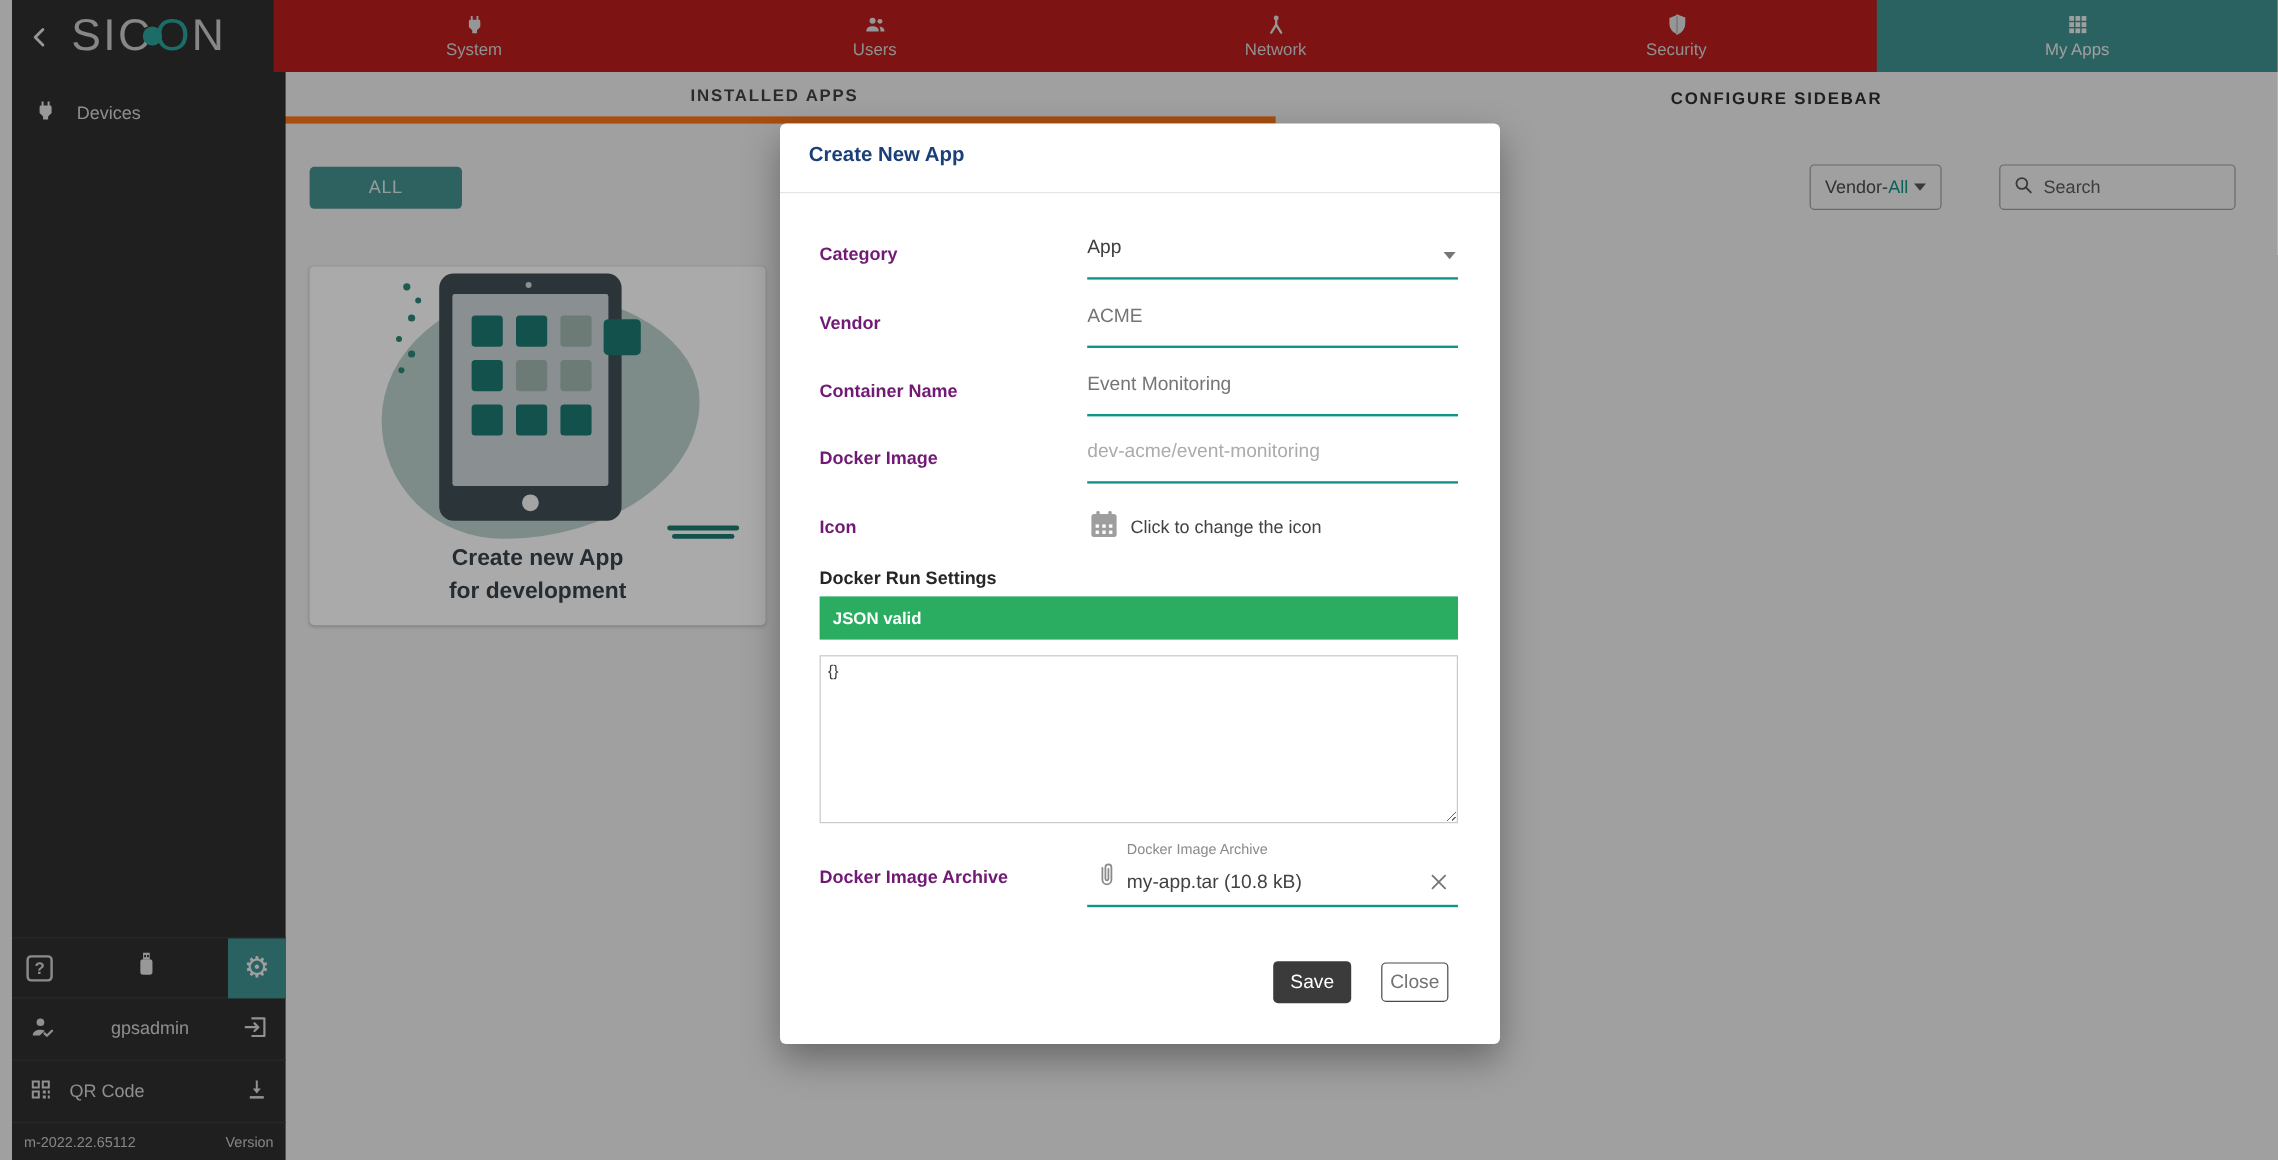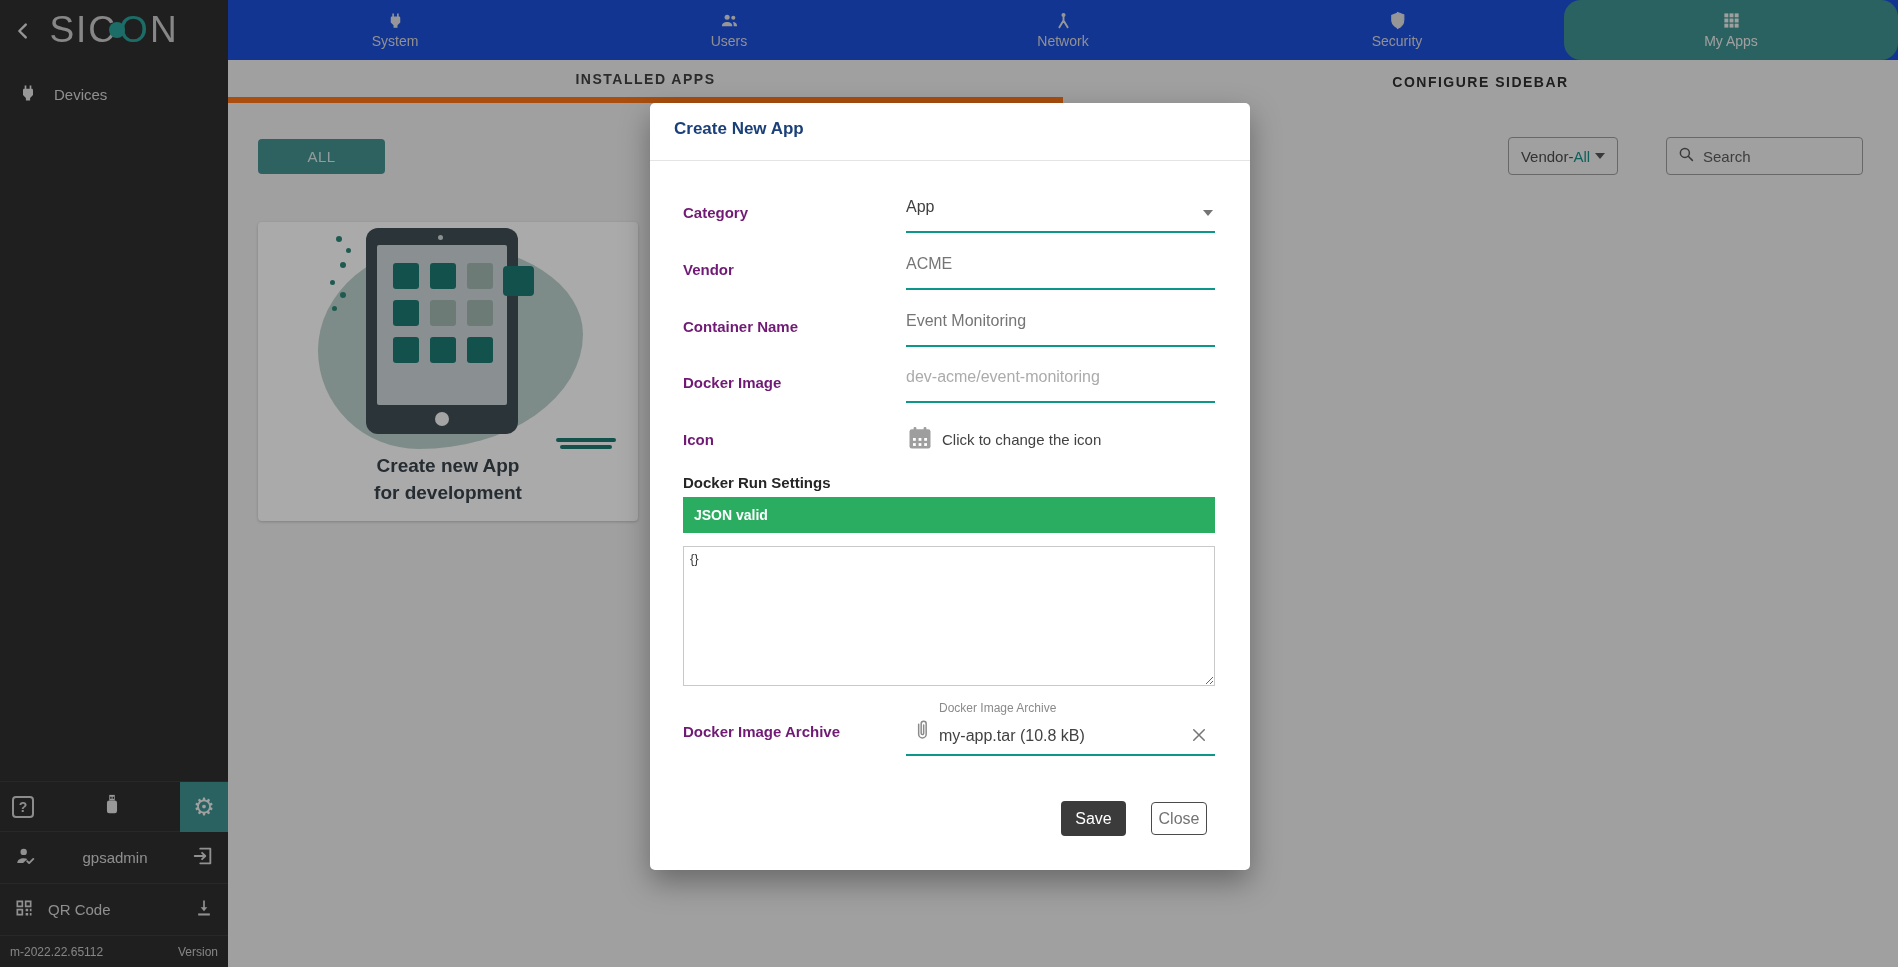--- a/index.html
+++ b/index.html
@@ -1,20 +1,20 @@
 <!DOCTYPE html>
 <html><head>
 <meta charset="utf-8">
 <style>
   * { margin:0; padding:0; box-sizing:border-box; }
   html,body { width:1898px; height:967px; overflow:hidden; }
   body { font-family:"Liberation Sans", sans-serif; background:#ececec; position:relative; }
 
   
-  .sidebar { position:absolute; left:0; top:0; width:228px; height:967px; background:#2f2f2f; z-index:2; }
+  .sidebar { position:absolute; left:10px; top:0; width:228px; height:967px; background:#2f2f2f; z-index:2; }
   .logo-row { height:60px; display:flex; align-items:center; position:relative; }
   .back-btn { position:absolute; left:10px; top:18px; width:26px; height:26px; display:flex; align-items:center; justify-content:center; cursor:pointer; }
   .logo { margin:0 auto; font-size:37px; letter-spacing:2px; color:#c7c7c7; font-weight:400; display:flex; align-items:center; }
   .logo .lc { position:relative; }
   .logo .dot { position:absolute; right:-8px; top:13px; width:16px; height:16px; border-radius:50%; background:#2aa198; }
   .logo .lo { color:#2aa198; margin-left:2px; }
   .side-item { display:flex; align-items:center; gap:16px; height:48px; padding-left:18px; color:#d2d2d2; font-size:15px; margin-top:10px; cursor:pointer; }
   .side-item svg { flex:0 0 auto; }
 
   .side-footer { position:absolute; bottom:0; left:0; width:228px; }
@@ -24,23 +24,23 @@
   .usb-cell { margin-left:10px; }
   .gear-cell { width:48px; height:50px; background:#3d918e; display:flex; align-items:center; justify-content:center; cursor:pointer; }
   .gear-glyph { font-size:24px; color:#ececec; line-height:1; }
   .help-box { width:22px; height:22px; border:2px solid #cfcfcf; border-radius:4px; color:#cfcfcf; font-weight:bold; font-size:14px; display:flex; align-items:center; justify-content:center; cursor:pointer; }
   .user-row { height:52px; justify-content:space-between; padding:0 14px; font-size:15px; }
   .qr-row { height:52px; gap:14px; padding:0 14px; font-size:15px; }
   .qr-row .dl { margin-left:auto; }
   .version-row { height:32px; justify-content:space-between; padding:0 10px; font-size:12px; color:#c4c4c4; }
 
   
-  .topnav { position:absolute; left:228px; top:0; width:1670px; height:60px; background:#1d4ed8; display:flex; z-index:2; }
+  .topnav { position:absolute; left:228px; top:0; width:1670px; height:60px; background:#b91c1c; display:flex; z-index:2; }
   .nav-tab { flex:1 1 0; display:flex; flex-direction:column; align-items:center; justify-content:center; gap:3px; color:#d4d4d4; font-size:14px; cursor:pointer; }
-  .nav-tab.active { background:#3d918e; color:#eaeaea;border-radius:17px; }
+  .nav-tab.active { background:#3d918e; color:#eaeaea; }
   .nav-tab svg { display:block; }
 
   
   .subnav { position:absolute; left:228px; top:60px; width:1670px; height:43px; display:flex; z-index:1; }
   .sub-tab { flex:1 1 0; display:flex; align-items:center; justify-content:center; font-size:14px; font-weight:bold; letter-spacing:1.5px; color:#2e2e2e; cursor:pointer; }
   .sub-tab.active { color:#404040; border-bottom:6px solid #f97316; }
 
   
   .content { position:absolute; left:228px; top:103px; width:1670px; height:864px; }
   .all-btn { position:absolute; left:30px; top:36px; width:127px; height:35px; background:#45918f; border:none; border-radius:4px; color:rgba(255,255,255,.78); font-size:15px; letter-spacing:.5px; font-family:inherit; cursor:pointer; }

